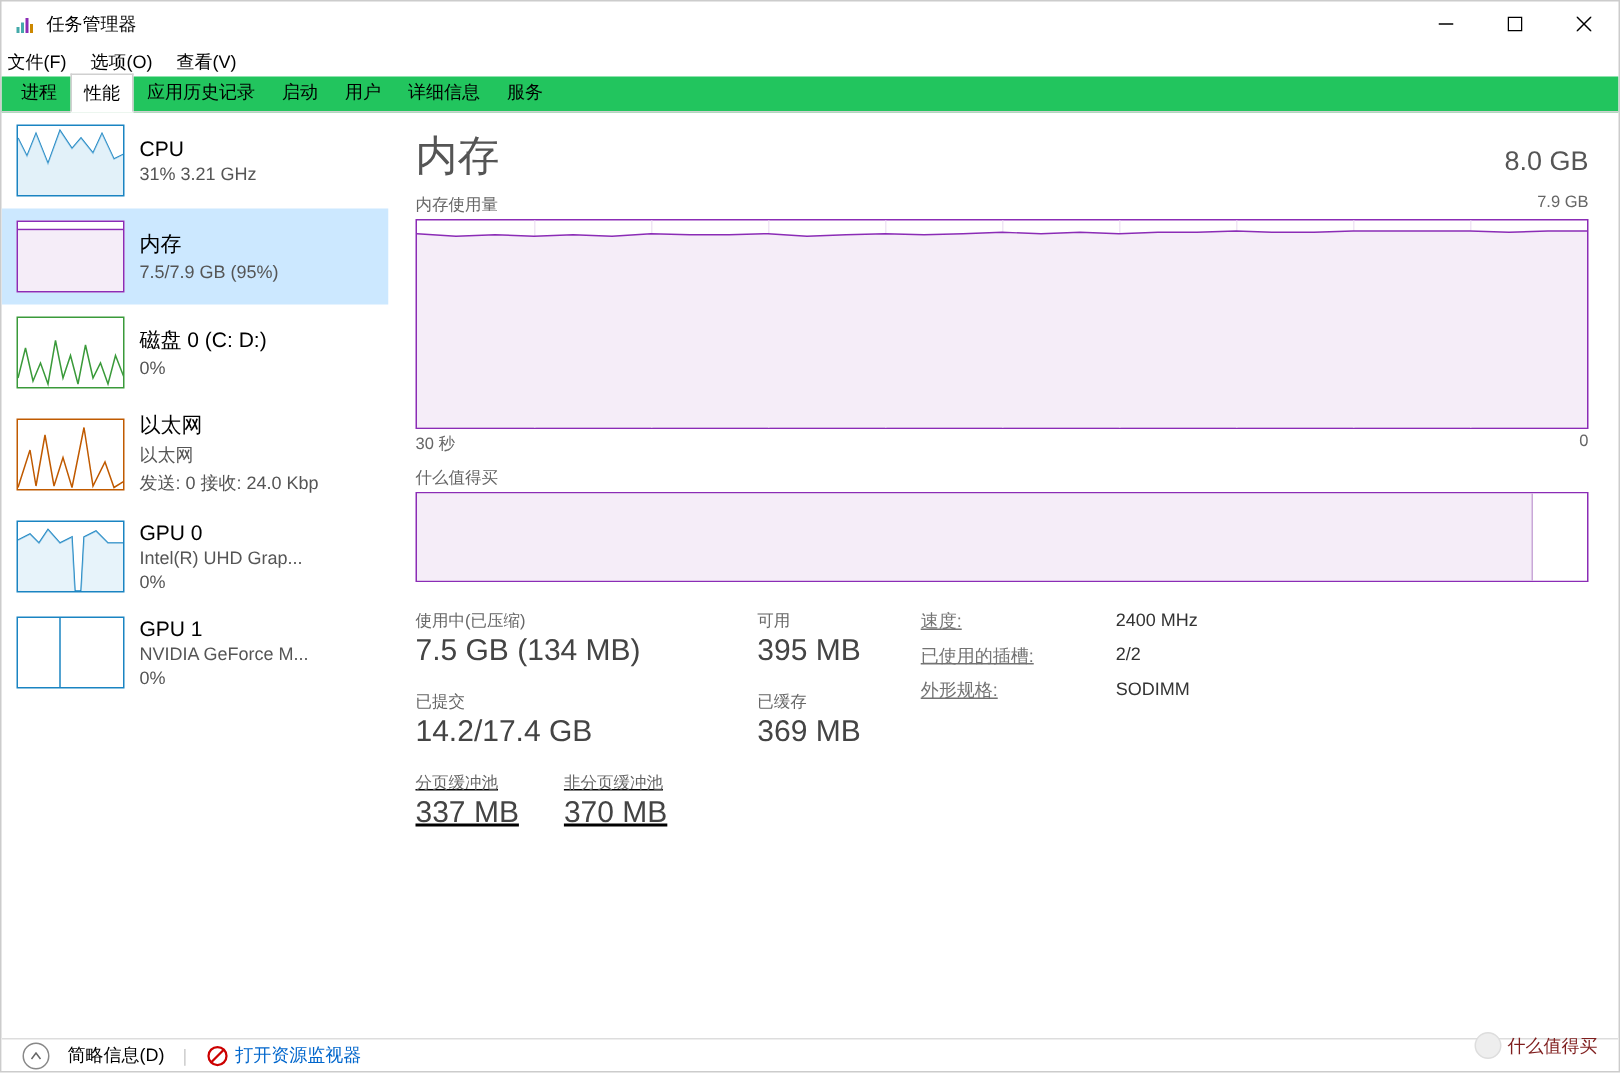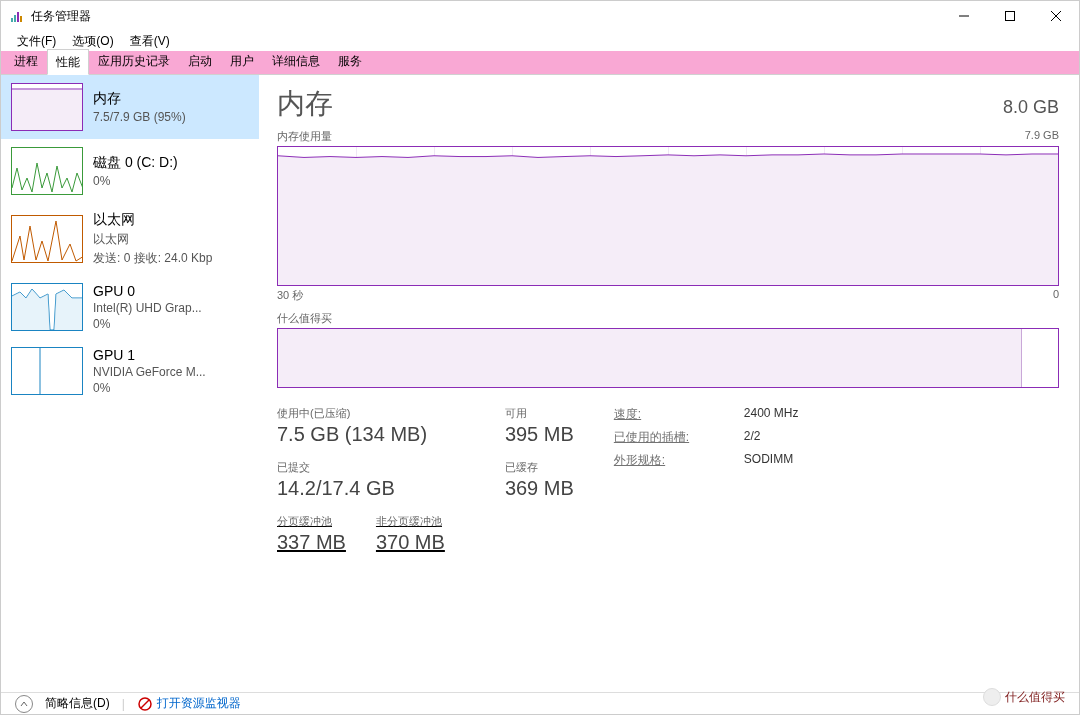--- a/index.html
+++ b/index.html
@@ -2,23 +2,23 @@
 <html><head>
 <meta charset="utf-8">
 <style>
 * { margin: 0; padding: 0; box-sizing: border-box; font-family: "Microsoft YaHei", "Segoe UI", sans-serif; }
 body { background: #fff; width: 1080px; height: 715px; overflow: hidden; position: relative; border: 1px solid #ccc;}
 .titlebar { height: 30px; display: flex; align-items: center; padding-left: 8px; }
 .titlebar .icon { width: 16px; height: 16px; margin-right: 6px; }
 .titlebar .title { font-size: 12px; color: #000; }
 .titlebar .controls { margin-left: auto; display: flex; }
 .titlebar .controls .btn { width: 46px; height: 30px; display: flex; align-items: center; justify-content: center; font-size: 10px; color:#000; }
-.menubar { height: 20px; display: flex; align-items: center; padding-left: 12px; gap: 8px; }
+.menubar { height: 20px; display: flex; align-items: center; padding-left: 0; gap: 8px; }
 .menubar .item { font-size: 12px; padding: 2px 4px; }
-.tabbar { height: 24px; display: flex; align-items: flex-end; border-bottom: 1px solid #d0d0d0; padding-left: 4px; background:#f9a8d4; }
+.tabbar { height: 24px; display: flex; align-items: flex-end; border-bottom: 1px solid #d0d0d0; padding-left: 4px; background:#22c55e; }
 .tabbar .tab { font-size: 12px; padding: 4px 8px 3px 8px; border: 1px solid transparent; color:#000; }
 .tabbar .tab.active { border: 1px solid #d0d0d0; border-bottom: 1px solid #fff; background: #fff; position:relative; top:1px;}
 .content { display: flex; height: 600px; }
 .sidebar { width: 258px; overflow:hidden; }
 .sidebar .sitem { display: flex; padding: 8px 10px; gap: 10px; align-items: center; cursor: default; }
 .sidebar .sitem.selected { background: #cce8ff; }
 .sidebar .thumb { width: 72px; height: 48px; border: 1px solid #999; background:#fff; flex-shrink:0; position:relative; overflow:hidden;}
 .sidebar .info .t1 { font-size: 14px; color:#000; }
 .sidebar .info .t2, .sidebar .info .t3 { font-size: 12px; color: #555; margin-top:2px;}
 .main { flex: 1; padding: 10px 20px 10px 18px; }
@@ -93,20 +93,32 @@
   <div class="tab active">性能</div>
   <div class="tab">应用历史记录</div>
   <div class="tab">启动</div>
   <div class="tab">用户</div>
   <div class="tab">详细信息</div>
   <div class="tab">服务</div>
 </div>
 
 <div class="content">
   <div class="sidebar">
+    <div class="sitem">
+      <div class="thumb" style="border-color:#1a84c2">
+          <svg width="72" height="48">
+            <polyline points="0,8 6,20 12,5 20,25 28,3 36,15 42,8 50,18 56,5 64,22 72,18" fill="none" stroke="#1a84c2" stroke-width="1"></polyline>
+            <polyline points="0,8 6,20 12,5 20,25 28,3 36,15 42,8 50,18 56,5 64,22 72,18 72,48 0,48" fill="#cfe8f5" opacity="0.6"></polyline>
+          </svg>
+        </div>
+      <div class="info">
+          <div class="t1">CPU</div>
+          <div class="t2">31% 3.21 GHz</div>
+        </div>
+    </div>
     <div class="sitem selected">
       <div class="thumb" style="border-color:#8b2cb6">
           <svg width="72" height="48">
             <rect x="0" y="6" width="72" height="42" fill="#f5edf8"></rect>
             <polyline points="0,5 72,5" stroke="#8b2cb6" fill="none"></polyline>
           </svg>
         </div>
       <div class="info">
           <div class="t1">内存</div>
           <div class="t2">7.5/7.9 GB (95%)</div>

